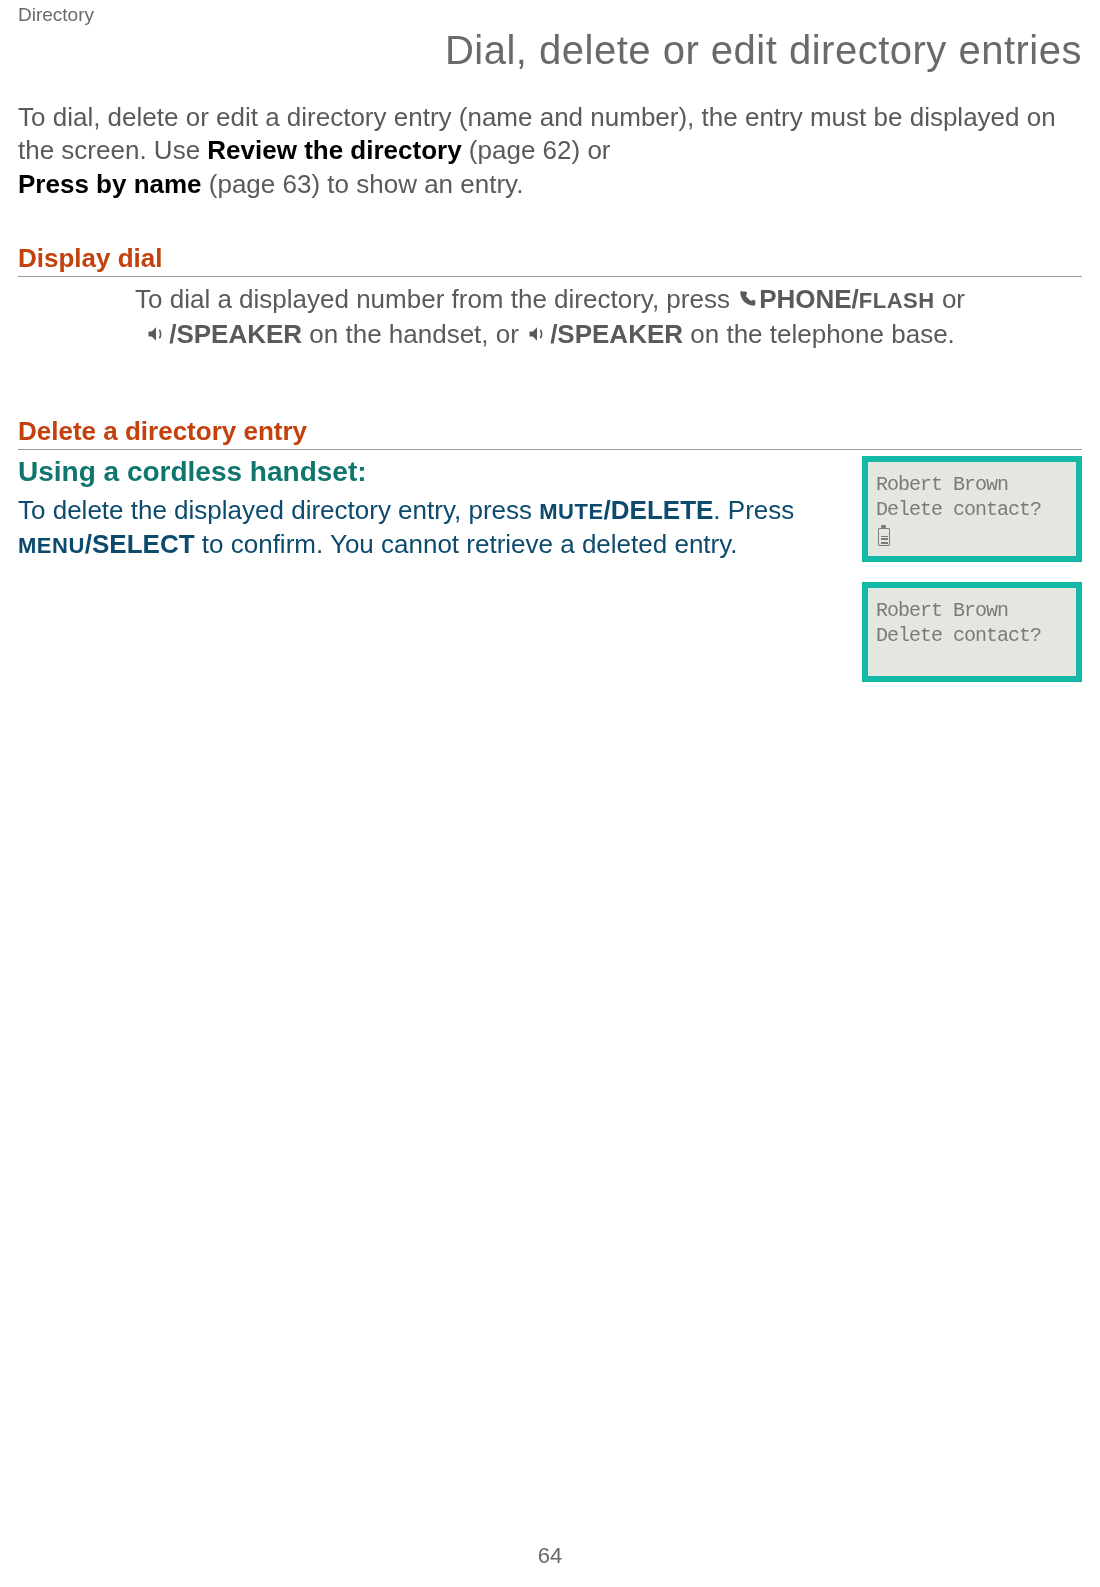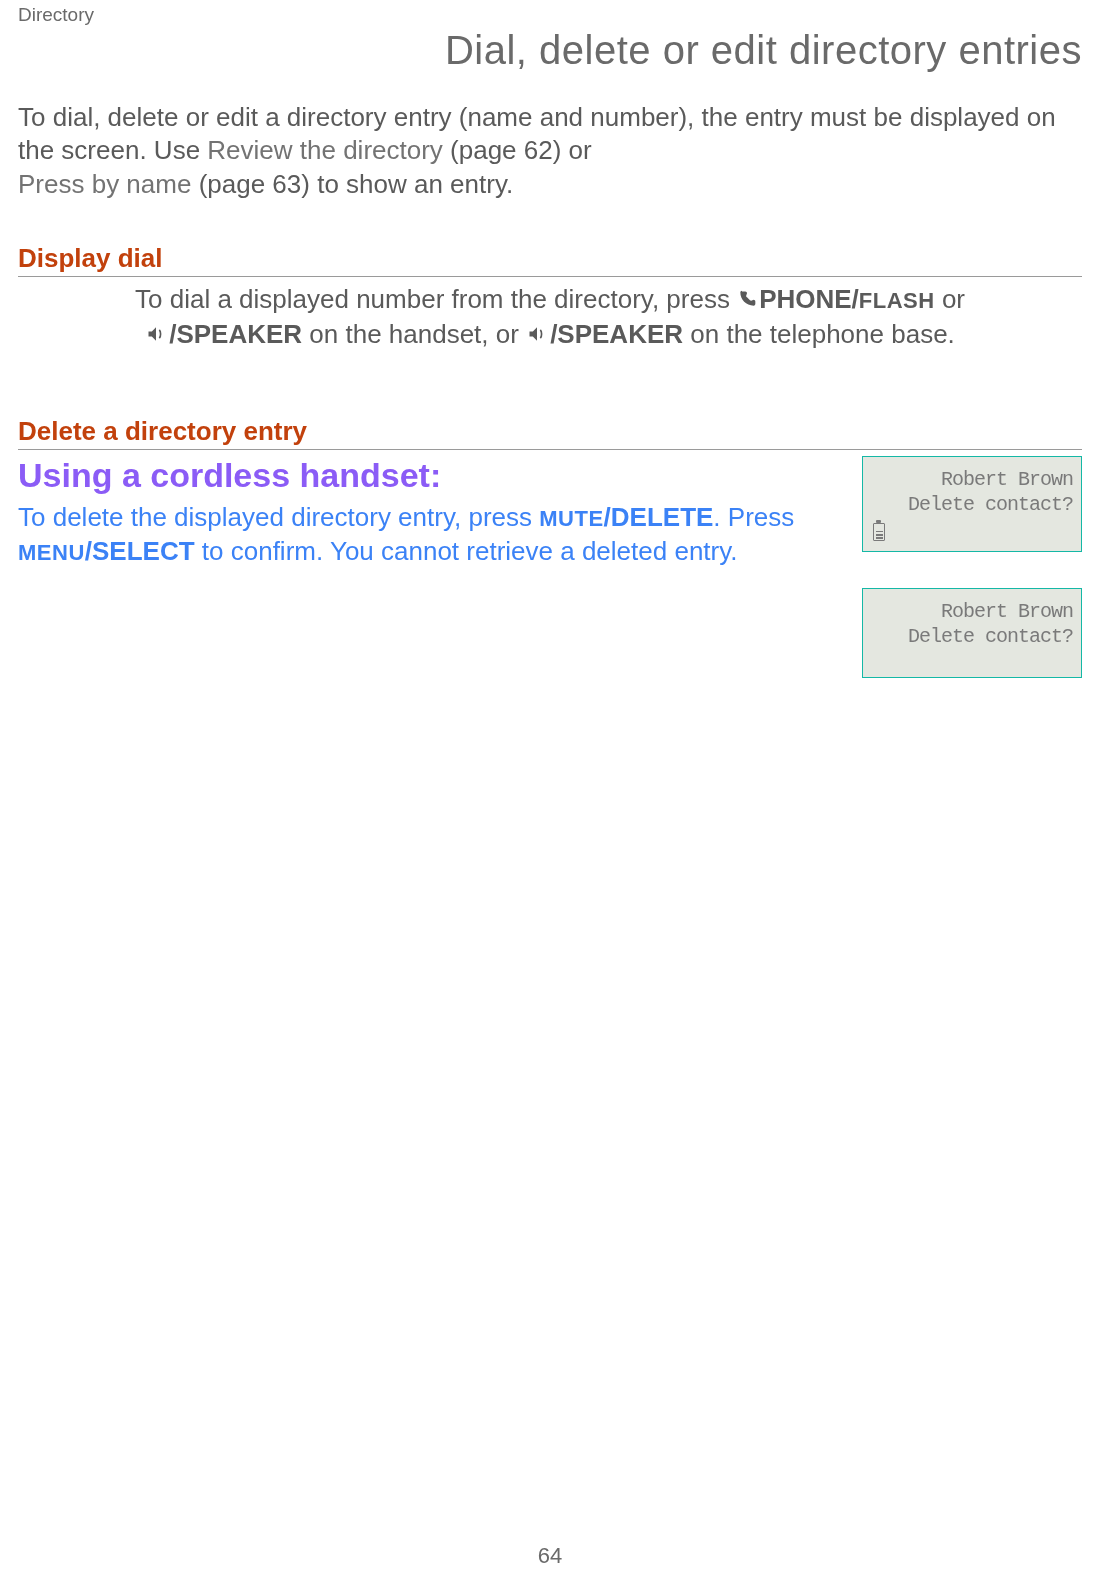--- a/index.html
+++ b/index.html
@@ -28,21 +28,21 @@
       margin-bottom: 28px;
       letter-spacing: 0.5px;
       text-align: right;
     }
     .intro {
       font-size: 26px;
       line-height: 1.28;
       color: #5a5a5a;
       margin-bottom: 42px;
     }
-    .intro strong { font-weight: 400; color: #737373; }
+    .intro strong { font-weight: 700; color: #000000; }
     .section-heading {
       font-size: 26px;
       font-weight: 700;
       color: #c2410c;
       border-bottom: 1px solid #9a9a9a;
       padding-bottom: 2px;
       margin-bottom: 6px;
     }
     .section-body {
       font-size: 26px;
@@ -57,36 +57,36 @@
       letter-spacing: 0.5px;
     }
     .row {
       display: flex;
       align-items: flex-start;
       gap: 24px;
       margin-bottom: 20px;
     }
     .row .text-col { flex: 1; }
     .subheading {
-      font-size: 34px;
+      font-size: 28px;
       font-weight: 700;
-      color: #8b5cf6;
+      color: #0f766e;
       margin-bottom: 6px;
     }
     .para {
       font-size: 26px;
       line-height: 1.28;
-      color: #3b82f6;
+      color: #0c4a6e;
     }
     .lcd {
       width: 220px;
       background: #e4e7e0;
-      border: 1px solid #14b8a6;
+      border: 6px solid #14b8a6;
       padding: 10px 8px 34px 8px;
-      text-align: right;
+      text-align: left;
       font-family: "Courier New", monospace;
       color: #7a7a7a;
       font-size: 20px;
       line-height: 1.25;
       letter-spacing: -1px;
       position: relative;
       flex-shrink: 0;
     }
     .lcd.short { padding-bottom: 28px; }
     .lcd-line1 { display:block; }

